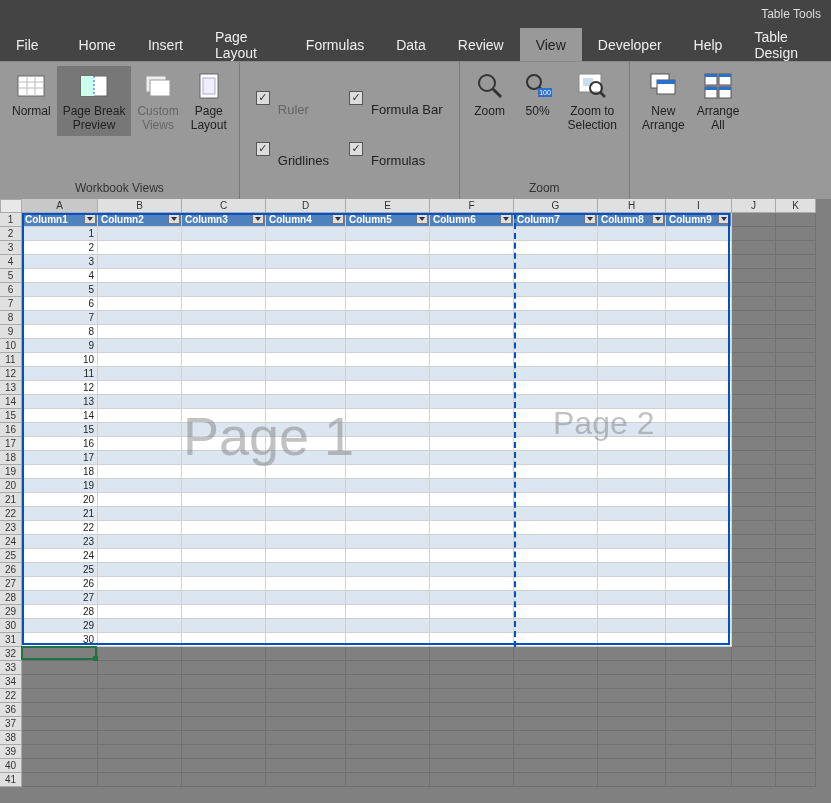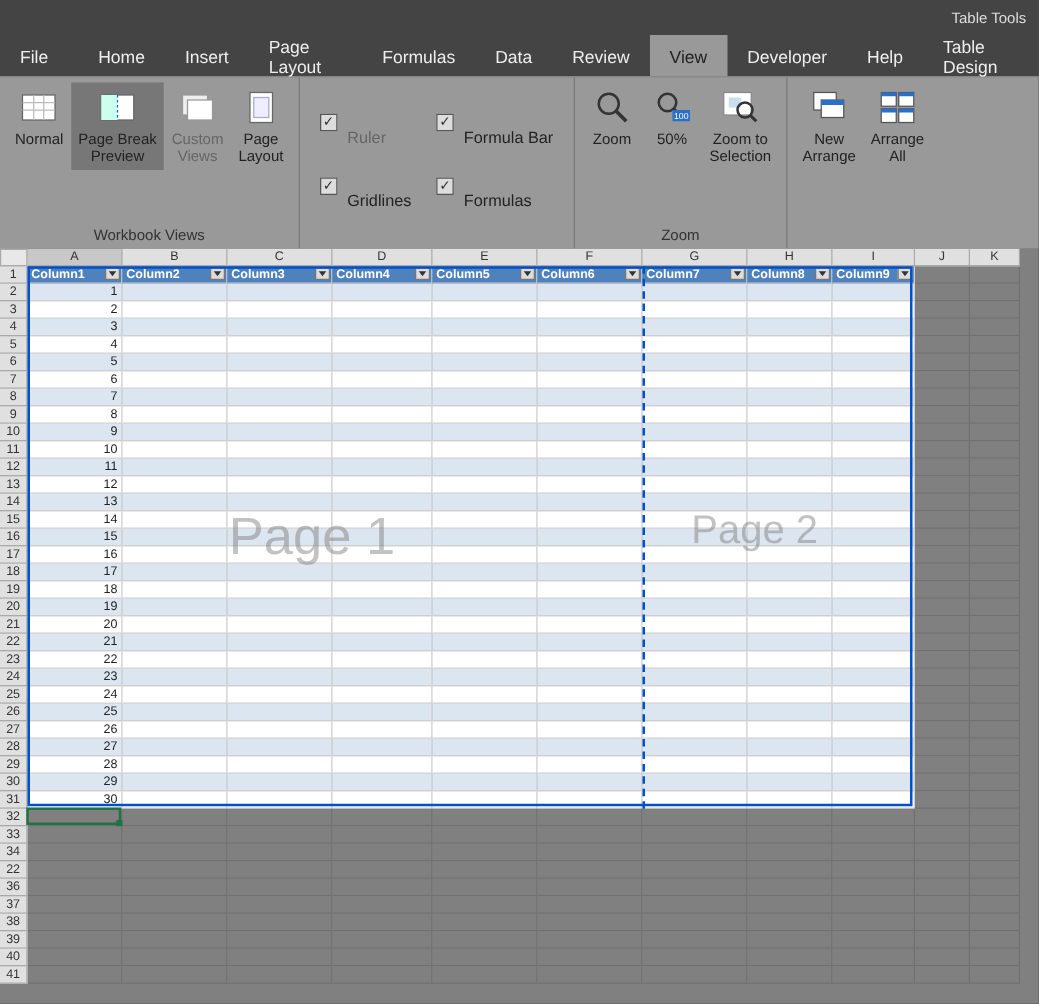--- a/index.html
+++ b/index.html
@@ -53,21 +53,21 @@
 .grid-row.header-row .cell.in-table { background: #4f81bd; color: #fff; font-weight: bold; position: relative; }
 
 .filter-arrow { position: absolute; right: 1px; top: 1px; width: 12px; height: 10px; background: #ddd; border: 1px solid #777; display: flex; align-items: center; justify-content: center; }
 .filter-arrow::after { content: ""; border-left: 3px solid transparent; border-right: 3px solid transparent; border-top: 4px solid #333; }
 
 
 .print-border { position: absolute; border: 2px solid #0050c8; pointer-events: none; z-index: 4; }
 .page-break { position: absolute; border-left: 2px dashed #0050c8; pointer-events: none; z-index: 4; }
 
 
-.watermark { position: absolute; font-size: 42px; color: rgba(120,120,120,0.45); font-weight: 300; pointer-events: none; z-index: 3; font-family: Arial; }
+.watermark { position: absolute; font-size: 54px; color: rgba(120,120,120,0.45); font-weight: 300; pointer-events: none; z-index: 3; font-family: Arial; }
 
 
 .sel-box { position: absolute; border: 2px solid #217346; pointer-events: none; z-index: 5; }
 .sel-handle { position: absolute; width: 5px; height: 5px; background: #217346; right: -3px; bottom: -3px; }
 </style>
 </head>
 <body>
 
 <div class="titlebar">
   <div class="titlebar-tool">Table Tools</div>

